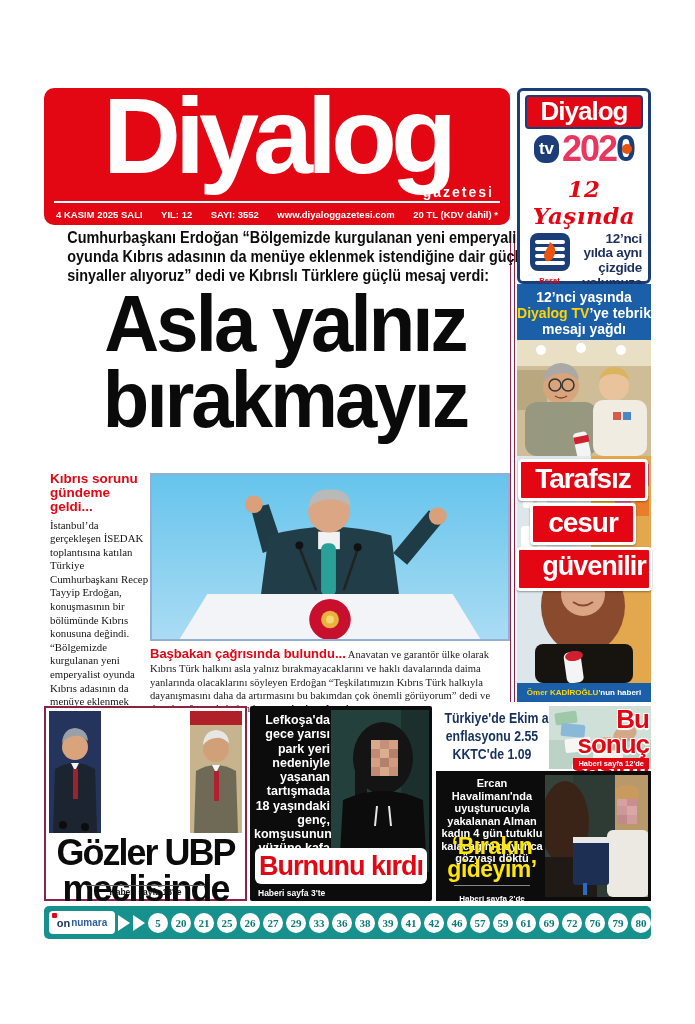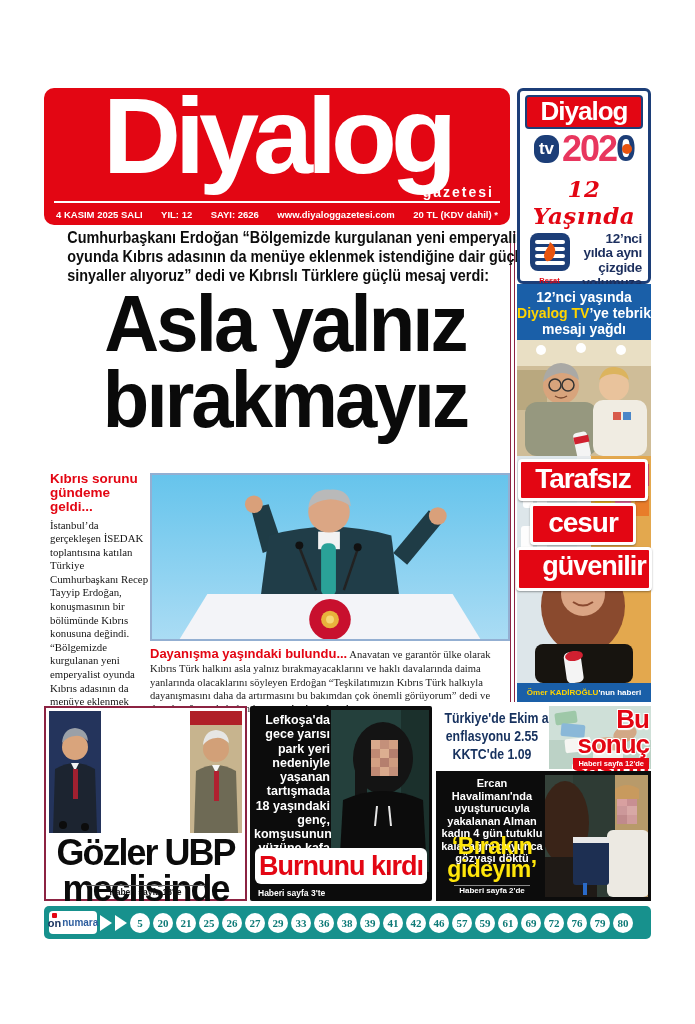--- a/index.html
+++ b/index.html
@@ -108,27 +108,27 @@
       text-shadow:-1px -1px 0 #fff,1px -1px 0 #fff,-1px 1px 0 #fff,1px 1px 0 #fff,0 2px 1px #fff;}
   .enf-ref{position:absolute;right:2px;top:52px;background:#e30613;color:#fff;font-size:7.5px;font-weight:bold;
       padding:1px 5px;}
 
   .box-ercan{position:absolute;left:436px;top:771px;width:215px;height:130px;background:#0c0c0c;}
   .ercan-intro{position:absolute;left:3px;top:6px;width:106px;color:#fff;font-weight:bold;font-size:11px;
       line-height:1.14;text-align:center;}
   .ercan-headline{position:absolute;left:3px;top:64px;width:106px;color:#ffe60a;font-weight:bold;font-size:23px;
       line-height:1.0;text-align:center;letter-spacing:-0.5px;}
   .ercan-ref{position:absolute;left:18px;top:114px;width:76px;border-top:1px solid #888;color:#fff;font-size:8px;
-      font-weight:bold;text-align:center;padding-top:0;}
+      font-weight:bold;text-align:center;padding-top:8px;}
   .ercan-photo{position:absolute;right:3px;top:4px;width:103px;height:122px;}
 
   
   .lotto{position:absolute;left:44px;top:906px;width:607px;height:33px;background:#17918d;border-radius:5px;
       display:flex;align-items:center;gap:3px;padding:0 5px;box-sizing:border-box;}
-  .lotto-logo{background:#fff;border-radius:4px;width:48px;height:23px;display:flex;align-items:center;
+  .lotto-logo{background:#fff;border-radius:4px;width:66px;height:23px;display:flex;align-items:center;
       justify-content:center;gap:1px;flex:none;position:relative;}
   .lotto-logo .mark{position:absolute;left:3px;top:2px;width:5px;height:5px;background:#e30613;border-radius:1px;}
   .lotto-on{color:#16315e;font-weight:bold;font-size:11px;}
   .lotto-num{color:#2e5e9e;font-weight:bold;font-size:10px;}
   .tri{width:0;height:0;border-top:8px solid transparent;border-bottom:8px solid transparent;
       border-left:12px solid #fff;flex:none;}
   .ball{width:20px;height:20px;border-radius:50%;background:#fff;color:#0e7a77;flex:none;
       font-family:"Liberation Serif",serif;font-weight:bold;font-size:11px;
       display:flex;align-items:center;justify-content:center;}
 </style>
@@ -137,21 +137,21 @@
 
 <div class="page">
 
   <div class="masthead">
     <div class="masthead-title">Diyalog</div>
     <div class="masthead-rule"></div>
     <div class="masthead-sub">gazetesi</div>
     <div class="masthead-info">
       <span>4 KASIM 2025 SALI</span>
       <span>YIL: 12</span>
-      <span>SAYI: 2626</span>
+      <span>SAYI: 3552</span>
       <span>www.diyaloggazetesi.com</span>
       <span>20 TL (KDV dahil) *</span>
     </div>
   </div>
 
   <div class="v-divider"></div>
 
   <div class="kicker">
     <div>Cumhurbaşkanı Erdoğan “Bölgemizde kurgulanan yeni emperyalist</div>
     <div>oyunda Kıbrıs adasının da menüye eklenmek istendiğine dair güçlü</div>
@@ -188,21 +188,21 @@
     <line x1="194" y1="118" x2="208" y2="76" stroke="#222" stroke-width="2.5"></line>
     <circle cx="149" cy="72" r="4" fill="#111"></circle>
     <circle cx="208" cy="74" r="4" fill="#111"></circle>
     <path d="M56,122 L304,122 L332,168 L28,168 Z" fill="#f3f4f8"></path>
     <circle cx="180" cy="148" r="21" fill="#c8102e"></circle>
     <circle cx="180" cy="148" r="9" fill="#e8b23c"></circle>
     <circle cx="180" cy="148" r="4" fill="#f6d775"></circle>
   </svg>
 
   <div class="caption">
-    <span class="cap-lead">Dayanışma yaşındaki bulundu...</span>
+    <span class="cap-lead">Başbakan çağrısında bulundu...</span>
     <span>Anavatan ve garantör ülke olarak Kıbrıs Türk halkını asla yalnız bırakmayacaklarını ve haklı davalarında daima yanlarında olacaklarını söyleyen Erdoğan “Teşkilatımızın Kıbrıs Türk halkıyla dayanışmasını daha da artırmasını bu bakımdan çok önemli görüyorum” dedi ve destek çağrısında bulundu.</span>
     <span class="cap-ref">Haberi sayfa 9'da</span>
   </div>
 
   <div class="sb-box1">
     <div class="sb-logo">Diyalog</div>
     <div class="sb-tvrow">
       <span class="tv-chip">tv</span>
       <span class="y2020"><span>202</span><span class="z">0</span></span>
     </div>

